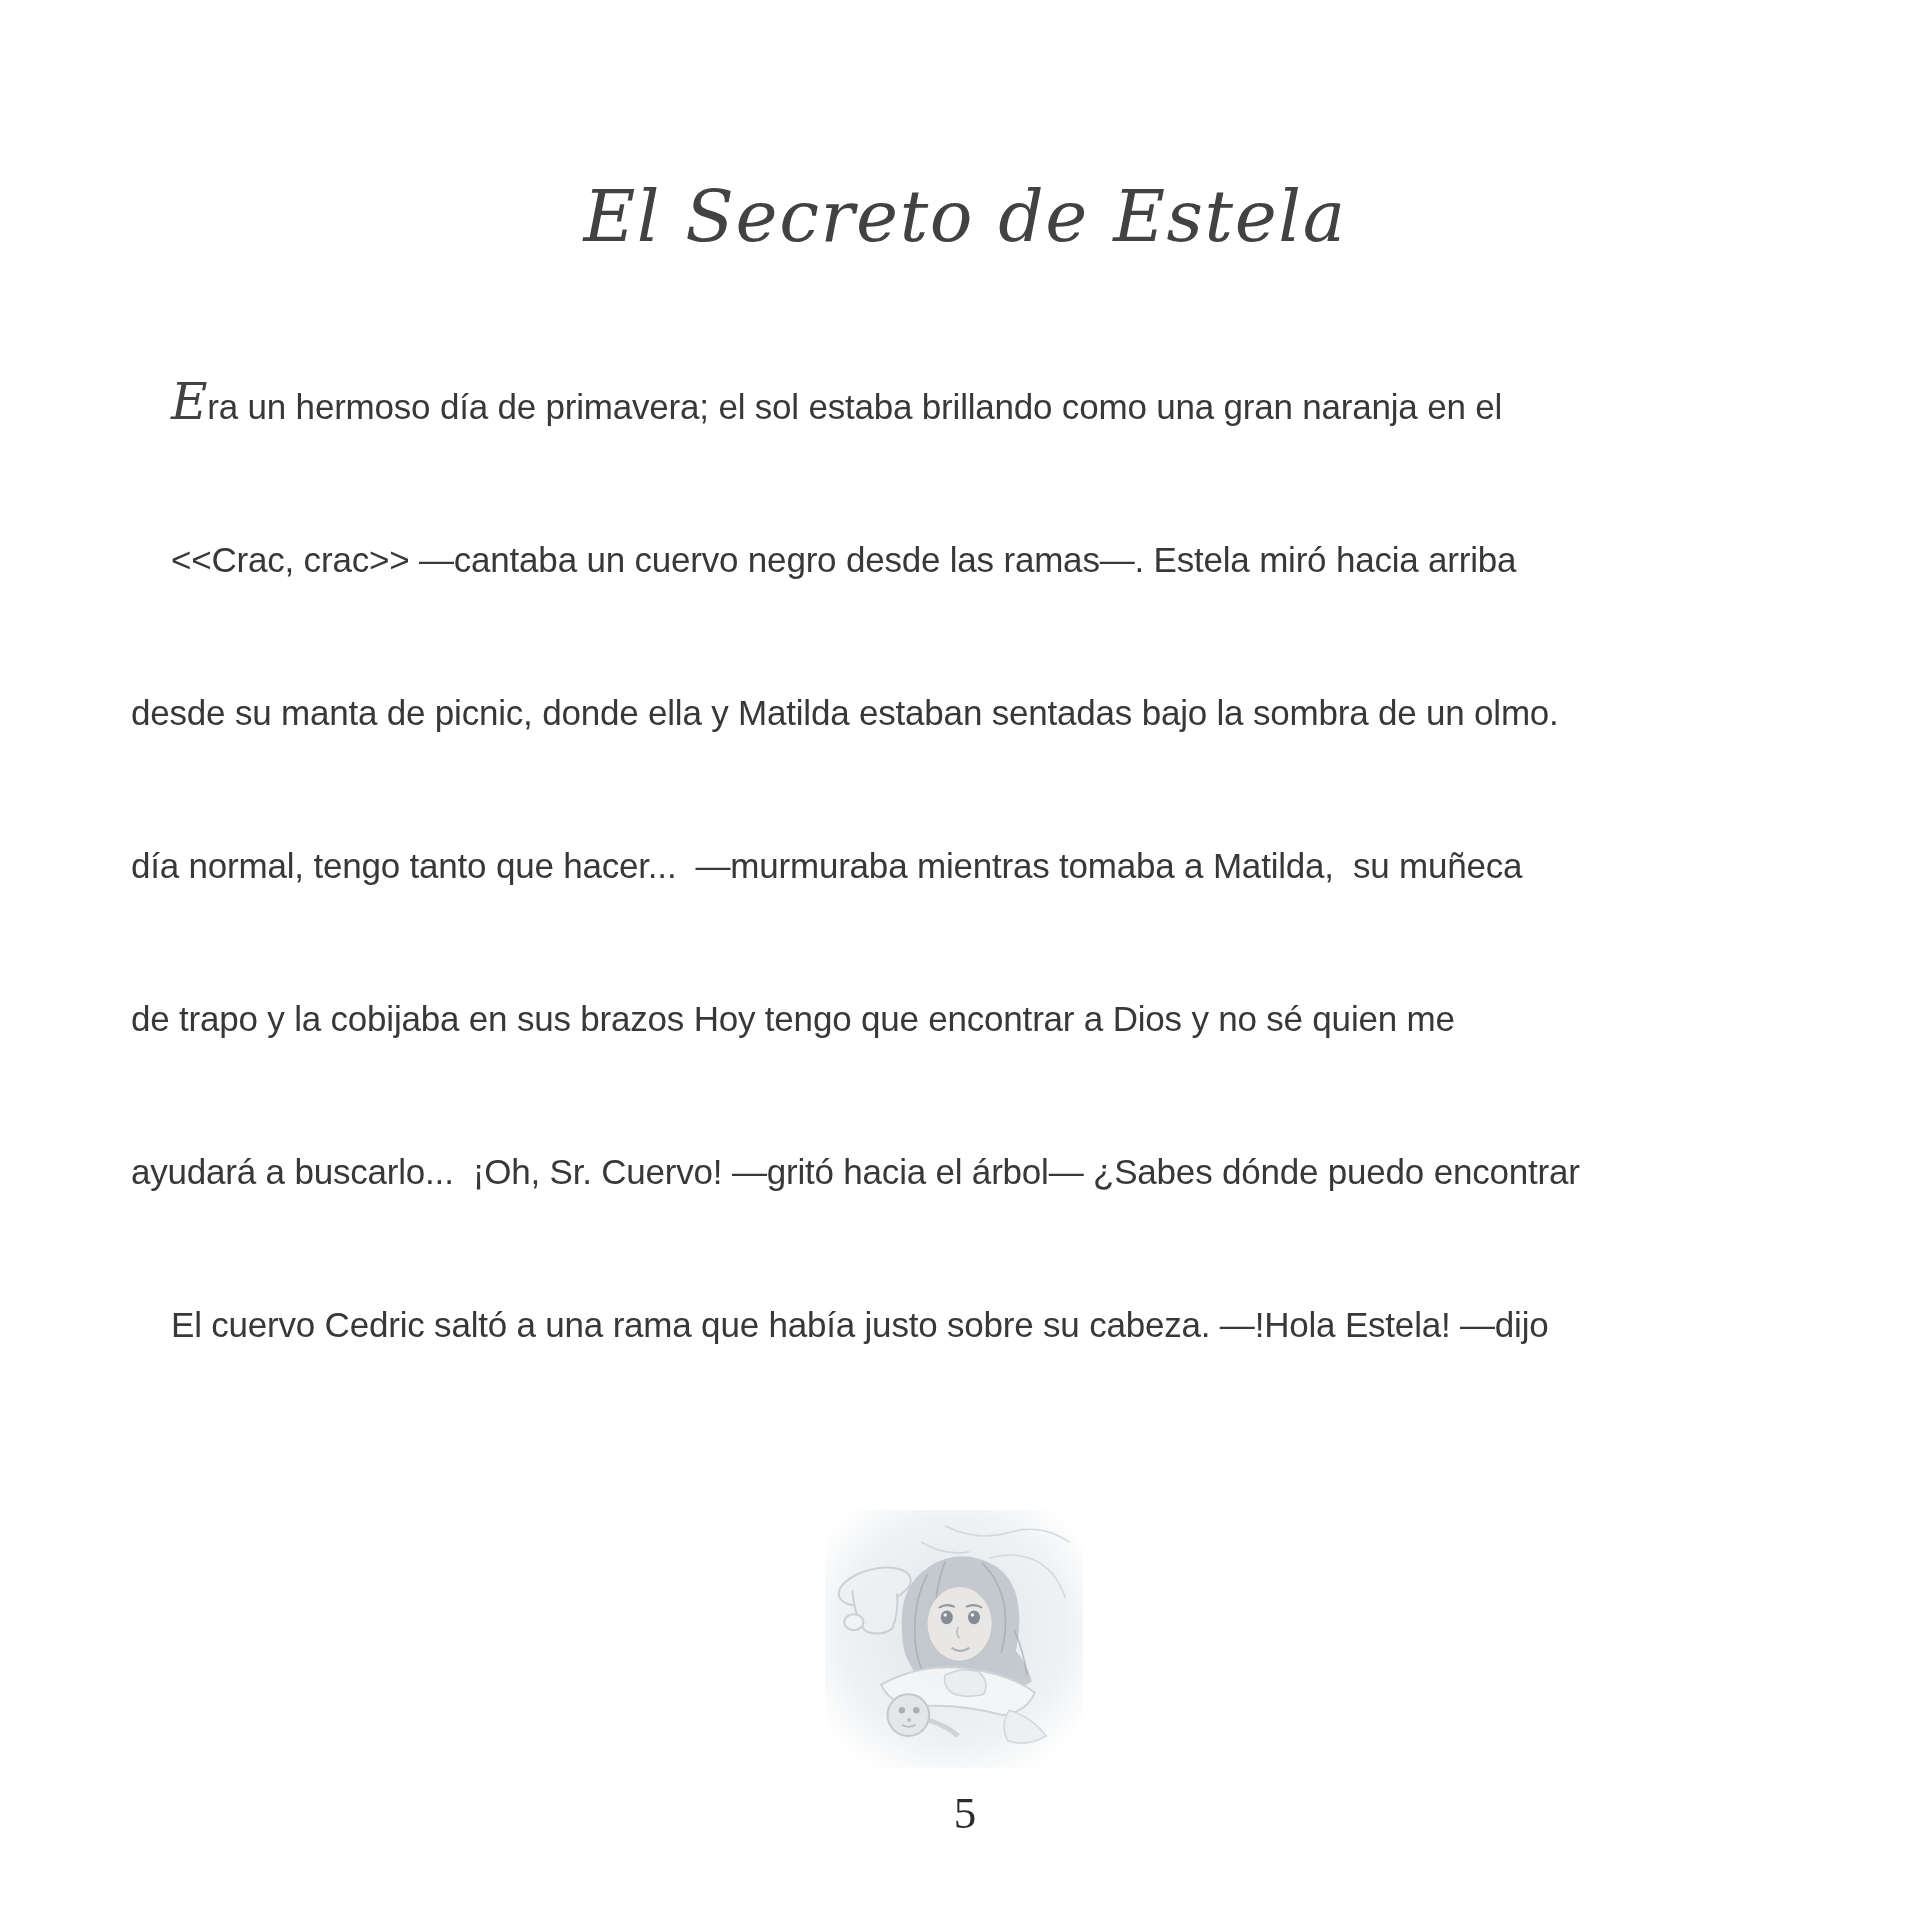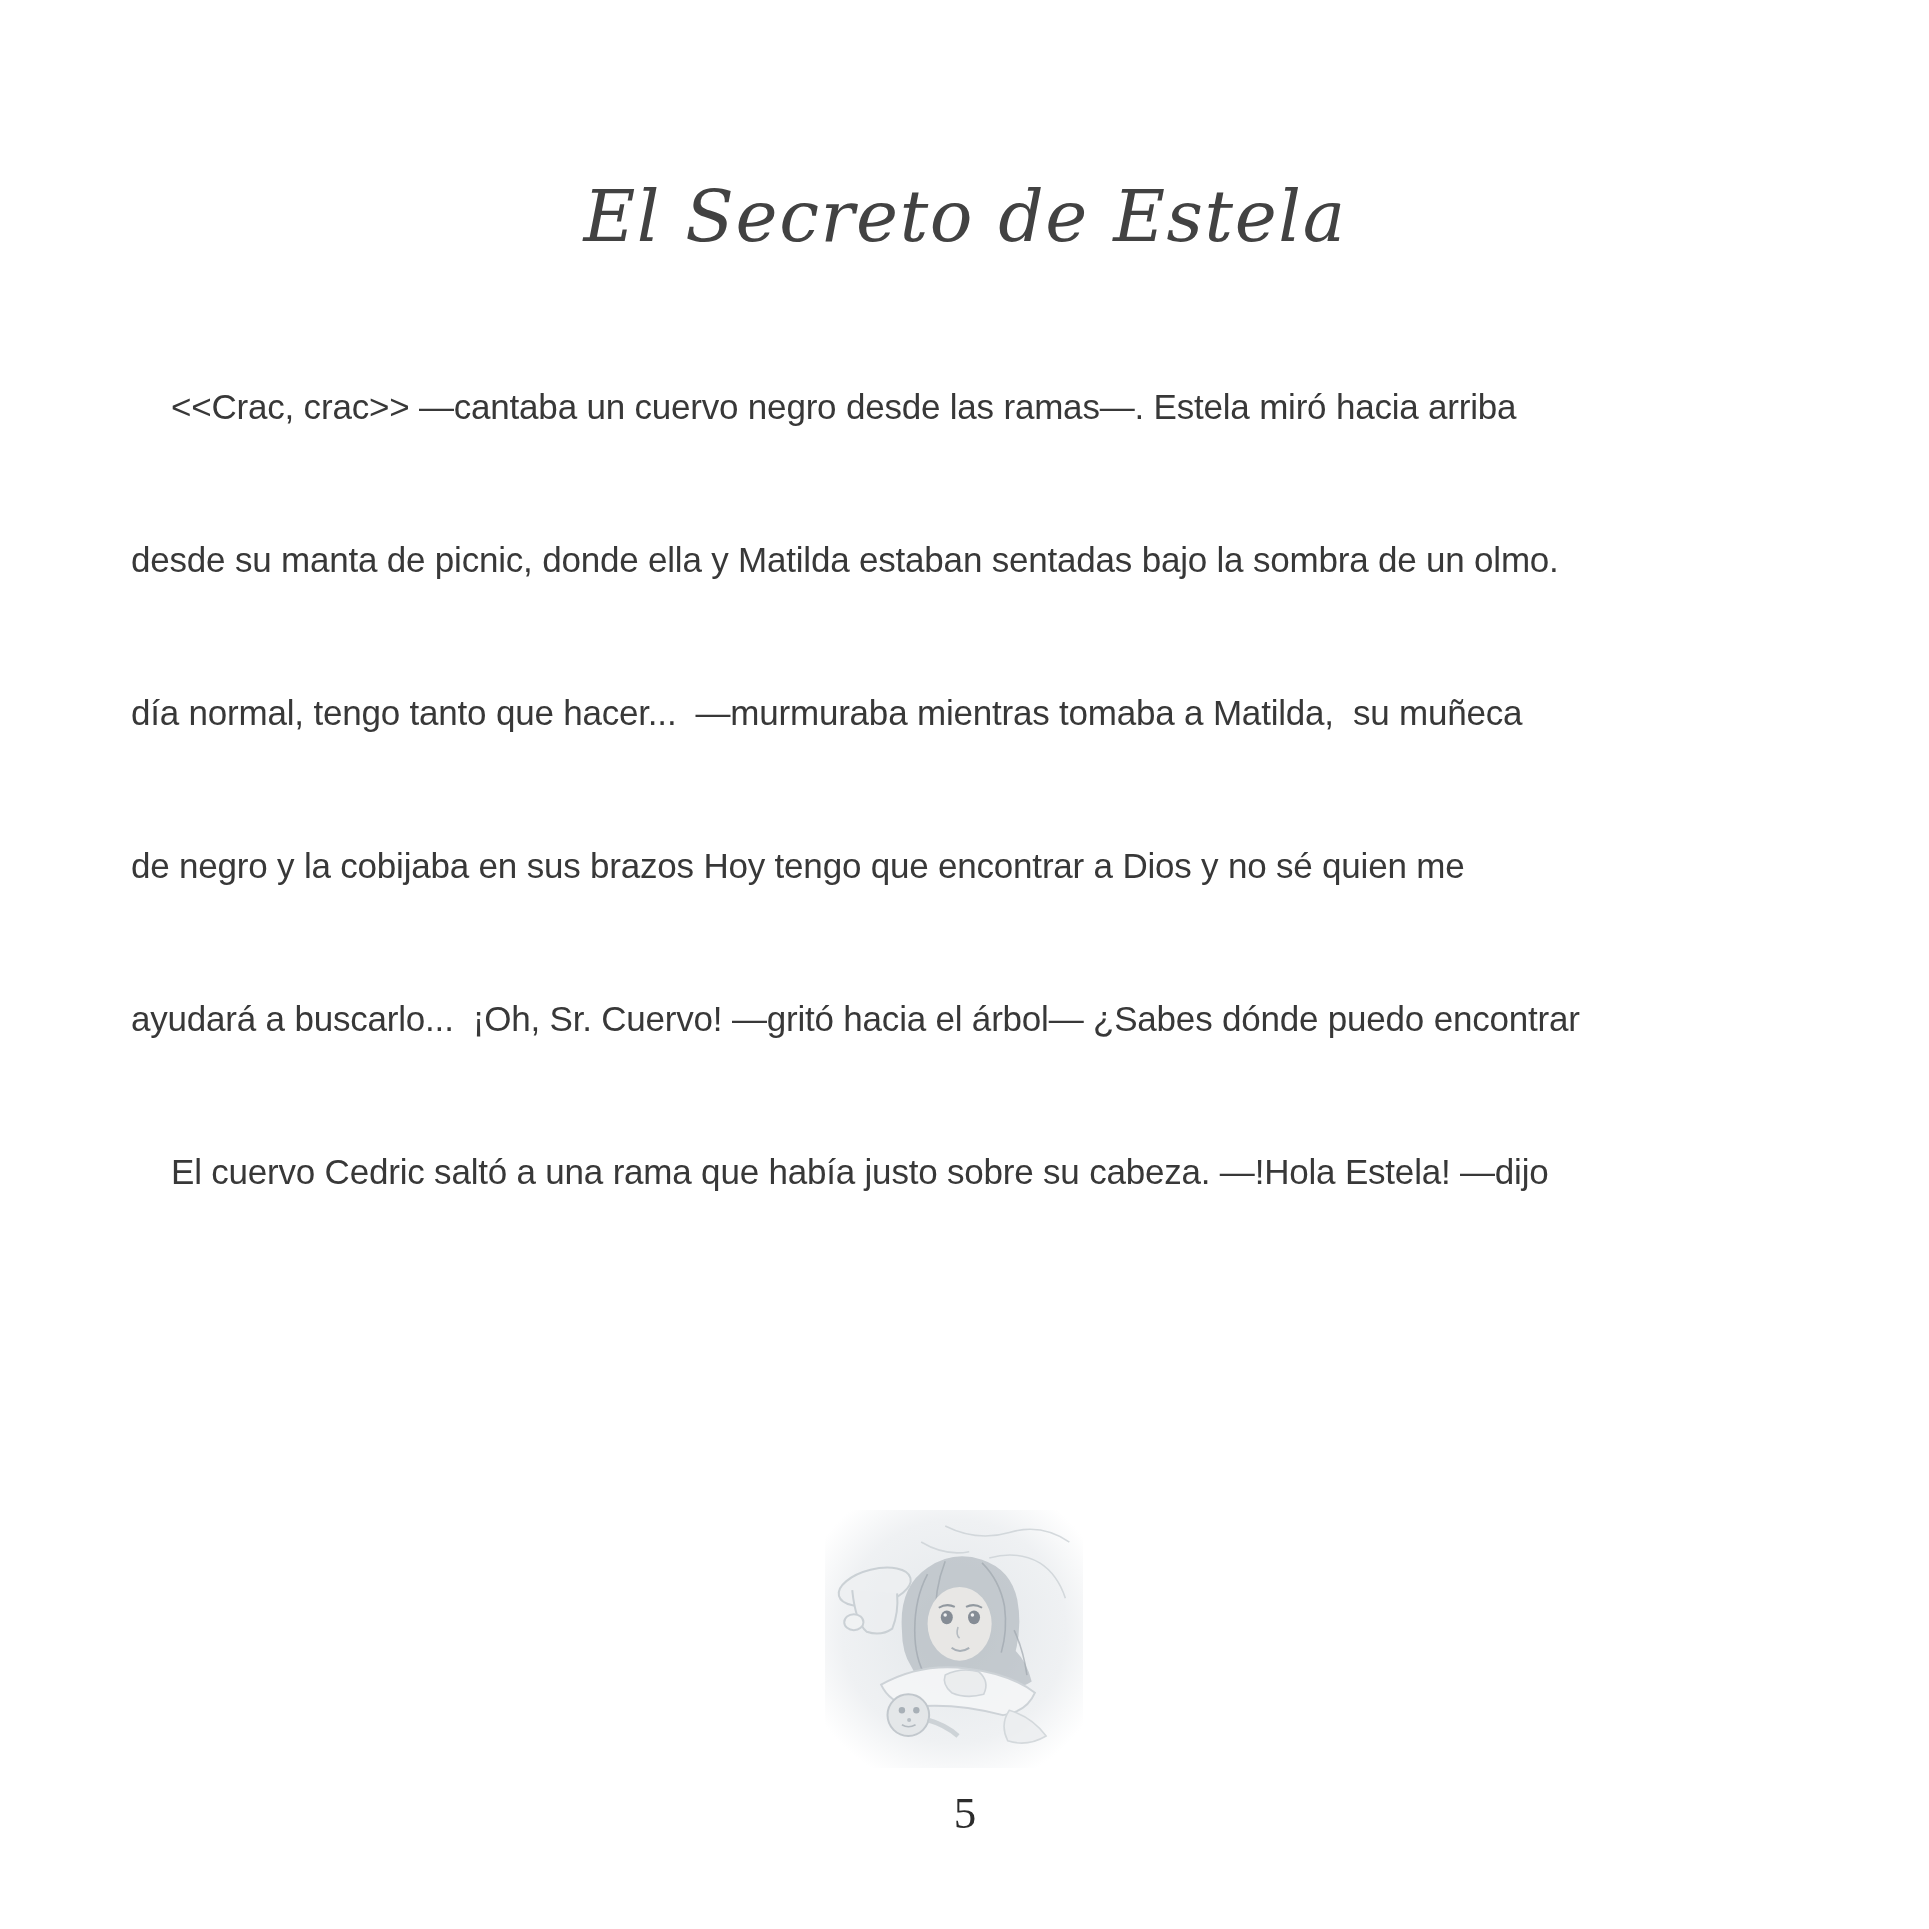--- a/index.html
+++ b/index.html
@@ -70,24 +70,25 @@
   }
 </style>
 </head>
 <body>
 
 <main class="page">
 
   <h1 class="title">El Secreto de Estela</h1>
 
   <section class="story">
+    <div class="line ind"><span class="dropcap">E</span><span>ra un hermoso día de primavera; el sol estaba brillando como una gran naranja en el</span></div>
     <div class="line ind">&lt;&lt;Crac, crac&gt;&gt; —cantaba un cuervo negro desde las ramas—. Estela miró hacia arriba</div>
     <div class="line">desde su manta de picnic, donde ella y Matilda estaban sentadas bajo la sombra de un olmo.</div>
     <div class="line">día normal, tengo tanto que hacer...  —murmuraba mientras tomaba a Matilda,  su muñeca</div>
-    <div class="line">de negro y la cobijaba en sus brazos Hoy tengo que encontrar a Dios y no sé quien me</div>
+    <div class="line">de trapo y la cobijaba en sus brazos Hoy tengo que encontrar a Dios y no sé quien me</div>
     <div class="line">ayudará a buscarlo...  ¡Oh, Sr. Cuervo! —gritó hacia el árbol— ¿Sabes dónde puedo encontrar</div>
     <div class="line ind">El cuervo Cedric saltó a una rama que había justo sobre su cabeza. —!Hola Estela! —dijo</div>
     
     
     
     
     
     
     
     

